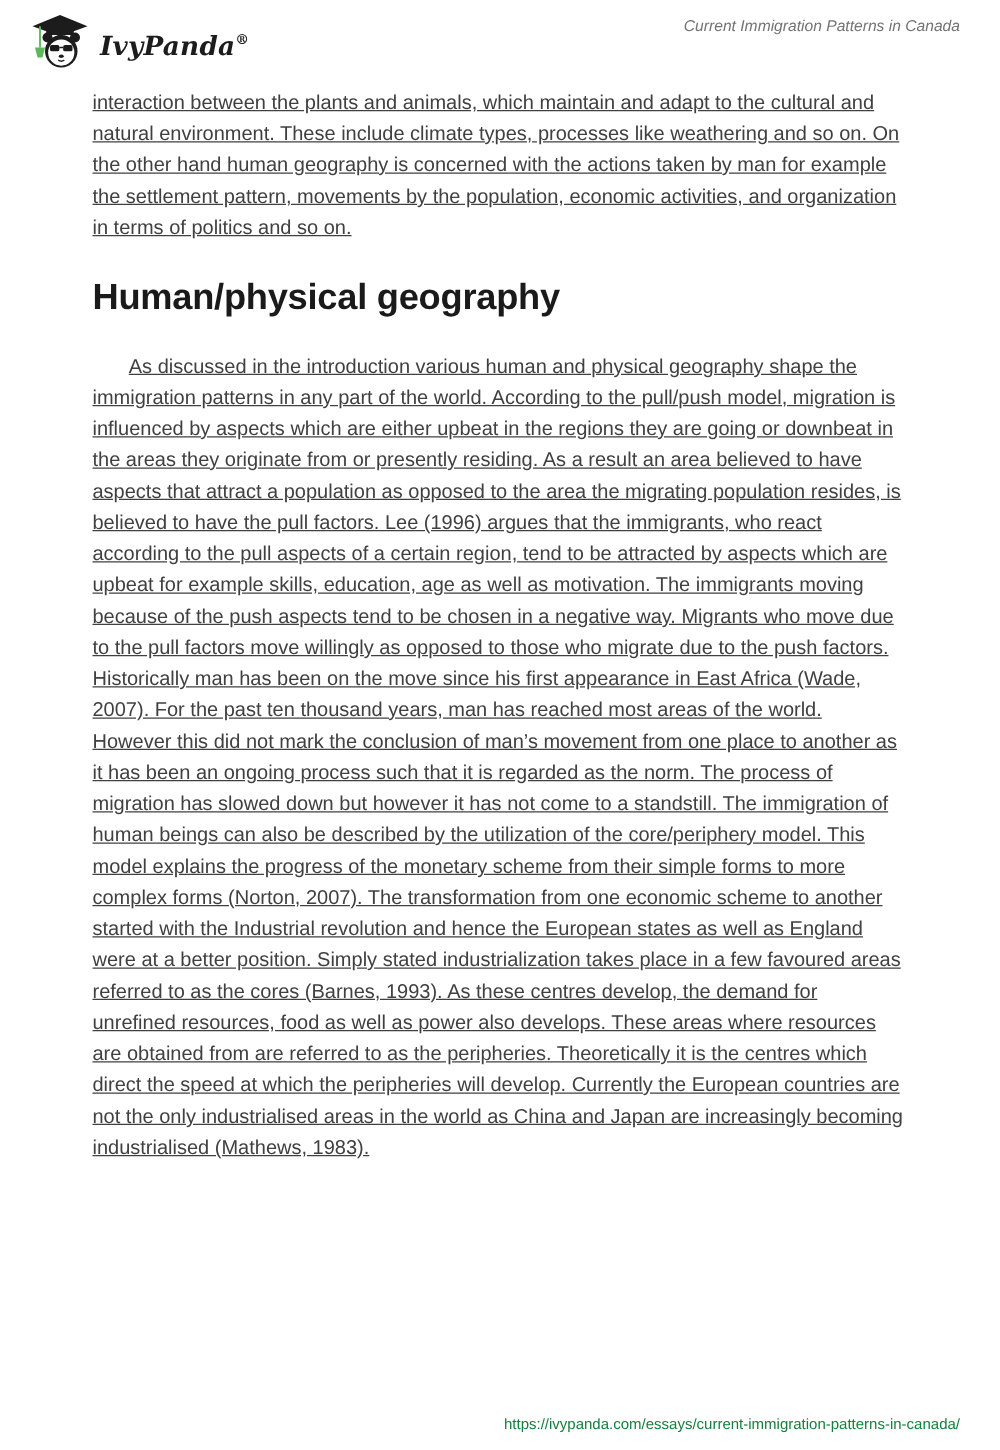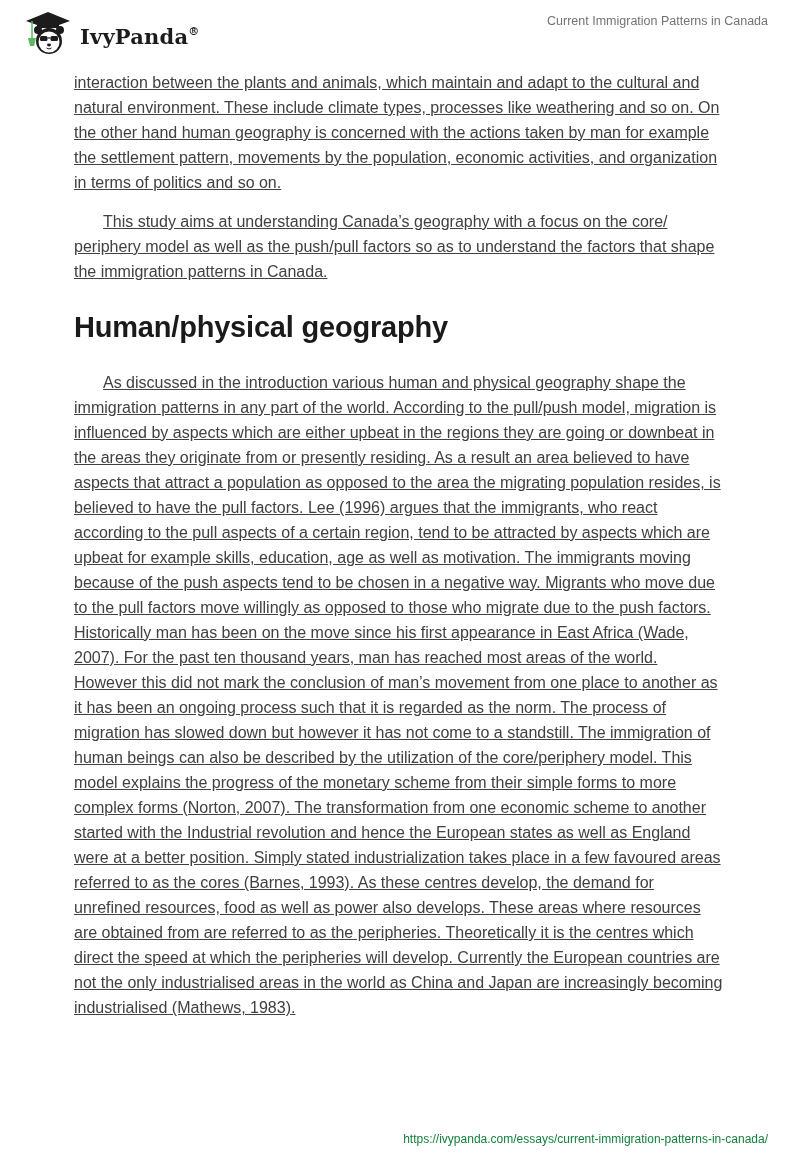--- a/index.html
+++ b/index.html
@@ -13,20 +13,21 @@
       position: relative;
       overflow: hidden;
       font-family: "Liberation Sans", sans-serif;
       color: #222222;
     }
     .header {
       position: absolute;
       top: 0; left: 0;
       width: 800px;
       height: 60px;
+      font-style: italic;
     }
     .logo {
       position: absolute;
       left: 18px;
       top: 8px;
       display: flex;
       align-items: center;
     }
     .logo-mark {
       width: 56px;
@@ -116,18 +117,17 @@
         <path d="M28.5 40 Q31 42 33.5 40" stroke="#1c1c1c" stroke-width="1" fill="none"></path>
       </svg>
     </div>
     <span class="logo-text"><span>IvyPanda</span><sup>®</sup></span>
   </div>
   <div class="header-title">Current Immigration Patterns in Canada</div>
 </div>
 
 <main class="content">
   <p class="p1">interaction between the plants and animals, which maintain and adapt to the cultural and natural environment. These include climate types, processes like weathering and so on. On the other hand human geography is concerned with the actions taken by man for example the settlement pattern, movements by the population, economic activities, and organization in terms of politics and so on.</p>
-  <p class="p2 indent">This study aims at understanding Canada’s geography with a focus on the core/ periphery model as well as the push/pull factors so as to understand the factors that shape the immigration patterns in Canada.</p>
   <h2>Human/physical geography</h2>
   <p class="p3 indent">As discussed in the introduction various human and physical geography shape the immigration patterns in any part of the world. According to the pull/push model, migration is influenced by aspects which are either upbeat in the regions they are going or downbeat in the areas they originate from or presently residing. As a result an area believed to have aspects that attract a population as opposed to the area the migrating population resides, is believed to have the pull factors. Lee (1996) argues that the immigrants, who react according to the pull aspects of a certain region, tend to be attracted by aspects which are upbeat for example skills, education, age as well as motivation. The immigrants moving because of the push aspects tend to be chosen in a negative way. Migrants who move due to the pull factors move willingly as opposed to those who migrate due to the push factors. Historically man has been on the move since his first appearance in East Africa (Wade, 2007). For the past ten thousand years, man has reached most areas of the world. However this did not mark the conclusion of man’s movement from one place to another as it has been an ongoing process such that it is regarded as the norm. The process of migration has slowed down but however it has not come to a standstill. The immigration of human beings can also be described by the utilization of the core/periphery model. This model explains the progress of the monetary scheme from their simple forms to more complex forms (Norton, 2007). The transformation from one economic scheme to another started with the Industrial revolution and hence the European states as well as England were at a better position. Simply stated industrialization takes place in a few favoured areas referred to as the cores (Barnes, 1993). As these centres develop, the demand for unrefined resources, food as well as power also develops. These areas where resources are obtained from are referred to as the peripheries. Theoretically it is the centres which direct the speed at which the peripheries will develop. Currently the European countries are not the only industrialised areas in the world as China and Japan are increasingly becoming industrialised (Mathews, 1983).</p>
 </main>
 
 <div class="footer-url">https://ivypanda.com/essays/current-immigration-patterns-in-canada/</div>
 
 </body></html>

